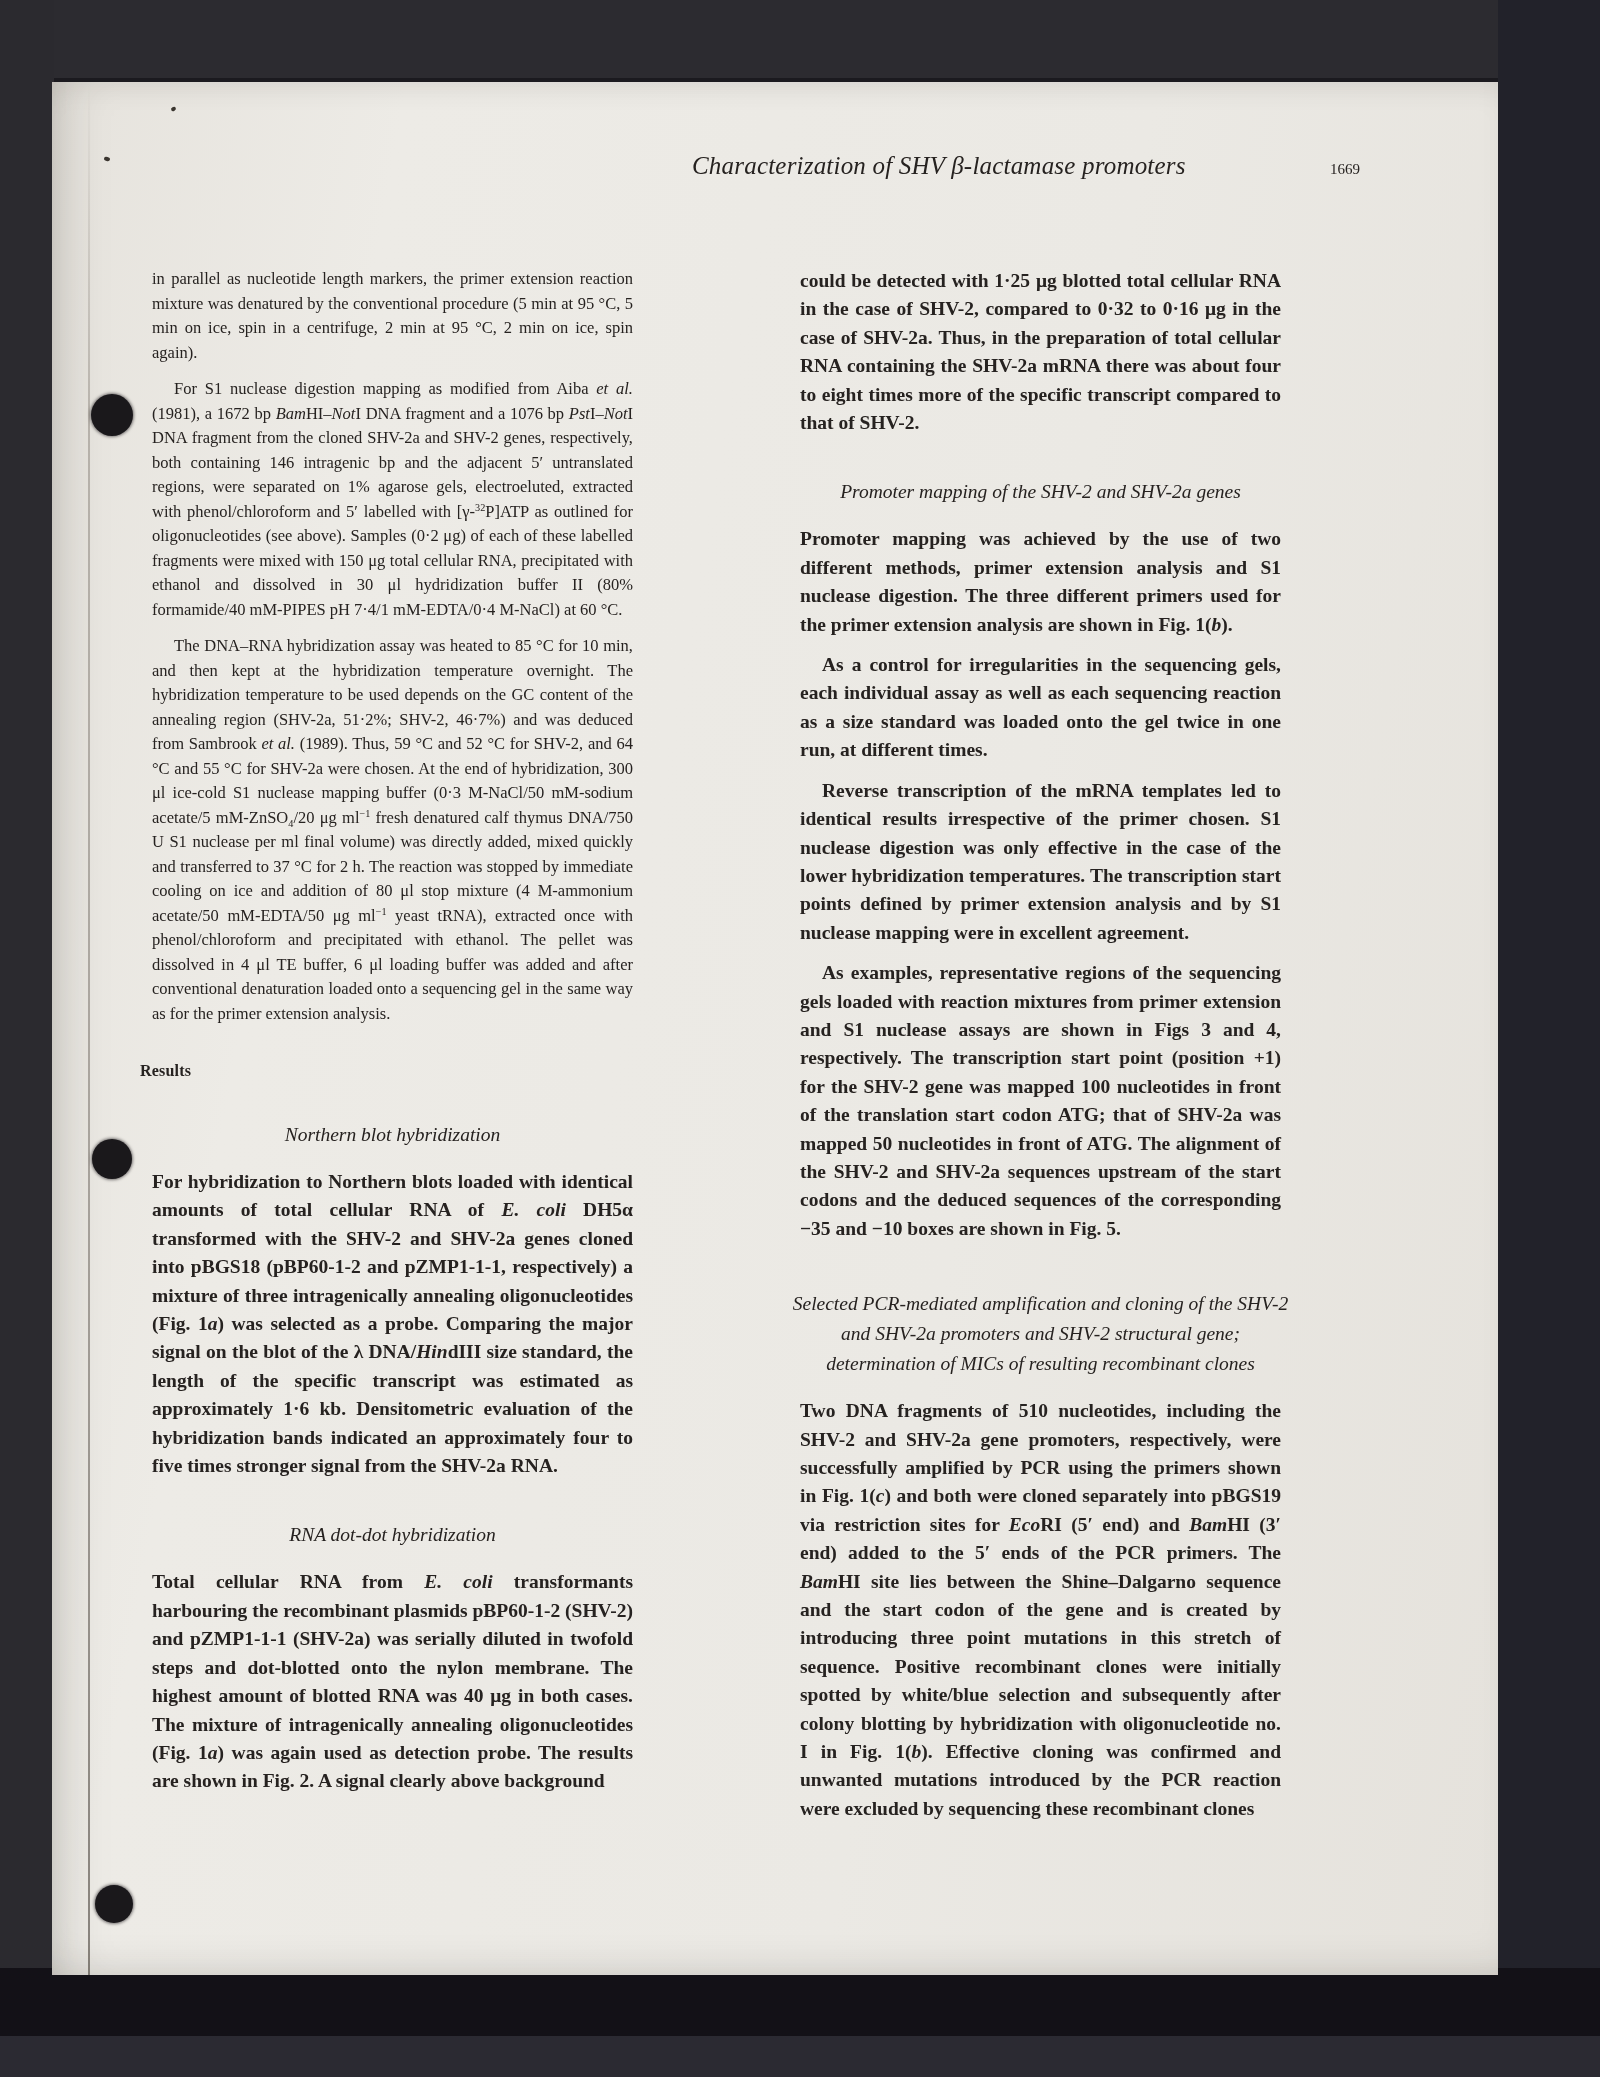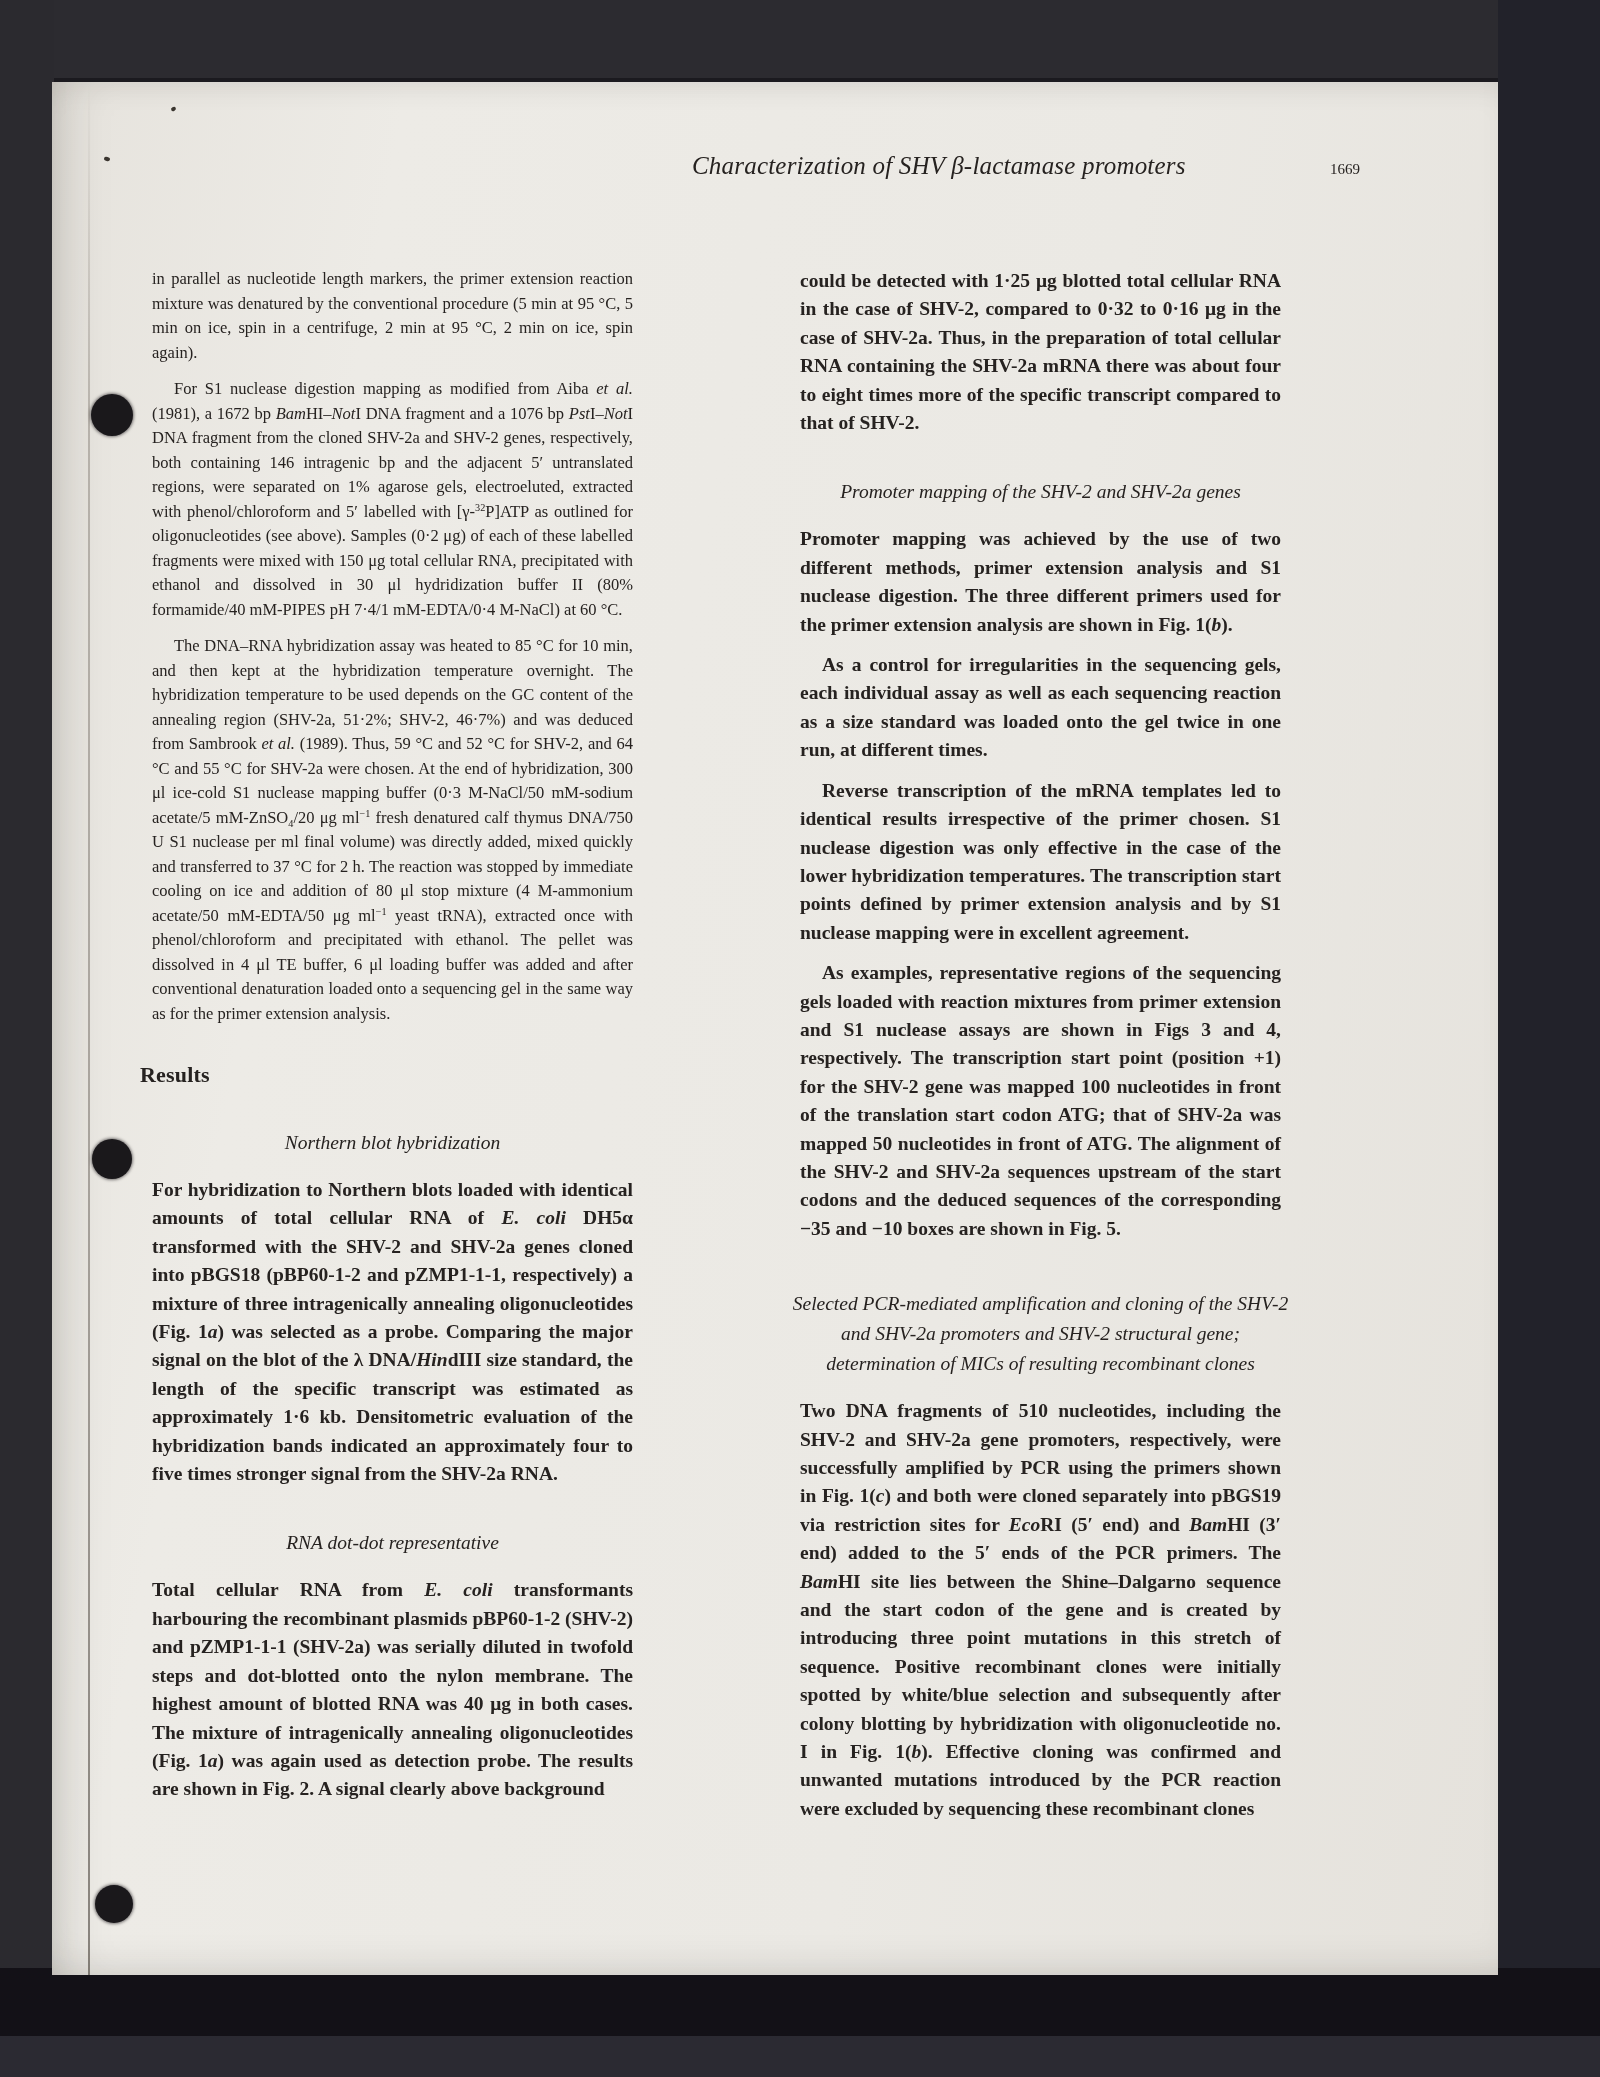--- a/index.html
+++ b/index.html
@@ -61,21 +61,21 @@
   .col { position: absolute; top: 173px; width: 505px; }
   .col-left  { left: 88px; }
   .col-right { left: 736px; }
 
   p { margin: 12px; text-align: justify; }
   .m { font-size: 16.5px; line-height: 24.5px; }       
   .b { font-size: 19.5px; line-height: 28.4px; font-weight: bold; }       
   .ind { text-indent: 22px; }
 
   .results {
-    margin: 36px 0 0 0; font-size: 22px; font-weight: bold;
+    margin: 36px 0 0 0; font-size: 16px; font-weight: bold;
     letter-spacing: 0.2px;
   }
   h2, h3 { padding: 0; }
   .sub {
     margin: 40px 0 18px 0; font-size: 19.5px; font-weight: normal;
     font-style: italic; line-height: 30px; text-align: center;
   }
   .sub.subpcr { margin-top: 46px; }
 
   .s-i { font-style: italic; }
@@ -111,21 +111,21 @@
     <div class="col col-left">
       <p class="m">in parallel as nucleotide length markers, the primer extension reaction mixture was denatured by the conventional procedure (5 min at 95 °C, 5 min on ice, spin in a centrifuge, 2 min at 95 °C, 2 min on ice, spin again).</p>
       <p class="m ind">For S1 nuclease digestion mapping as modified from Aiba <span class="s-i">et al.</span> (1981), a 1672 bp <span class="s-i">Bam</span>HI–<span class="s-i">Not</span>I DNA fragment and a 1076 bp <span class="s-i">Pst</span>I–<span class="s-i">Not</span>I DNA fragment from the cloned SHV-2a and SHV-2 genes, respectively, both containing 146 intragenic bp and the adjacent 5′ untranslated regions, were separated on 1% agarose gels, electroeluted, extracted with phenol/chloroform and 5′ labelled with [γ-<span class="s-sup">32</span>P]ATP as outlined for oligonucleotides (see above). Samples (0·2 μg) of each of these labelled fragments were mixed with 150 μg total cellular RNA, precipitated with ethanol and dissolved in 30 μl hydridization buffer II (80% formamide/40 mM-PIPES pH 7·4/1 mM-EDTA/0·4 M-NaCl) at 60 °C.</p>
       <p class="m ind">The DNA–RNA hybridization assay was heated to 85 °C for 10 min, and then kept at the hybridization temperature overnight. The hybridization temperature to be used depends on the GC content of the annealing region (SHV-2a, 51·2%; SHV-2, 46·7%) and was deduced from Sambrook <span class="s-i">et al.</span> (1989). Thus, 59 °C and 52 °C for SHV-2, and 64 °C and 55 °C for SHV-2a were chosen. At the end of hybridization, 300 μl ice-cold S1 nuclease mapping buffer (0·3 M-NaCl/50 mM-sodium acetate/5 mM-ZnSO<span class="s-sub">4</span>/20 μg ml<span class="s-sup">−1</span> fresh denatured calf thymus DNA/750 U S1 nuclease per ml final volume) was directly added, mixed quickly and transferred to 37 °C for 2 h. The reaction was stopped by immediate cooling on ice and addition of 80 μl stop mixture (4 M-ammonium acetate/50 mM-EDTA/50 μg ml<span class="s-sup">−1</span> yeast tRNA), extracted once with phenol/chloroform and precipitated with ethanol. The pellet was dissolved in 4 μl TE buffer, 6 μl loading buffer was added and after conventional denaturation loaded onto a sequencing gel in the same way as for the primer extension analysis.</p>
 
       <h2 class="results">Results</h2>
 
       <h3 class="sub">Northern blot hybridization</h3>
       <p class="b">For hybridization to Northern blots loaded with identical amounts of total cellular RNA of <span class="s-i">E. coli</span> DH5α transformed with the SHV-2 and SHV-2a genes cloned into pBGS18 (pBP60-1-2 and pZMP1-1-1, respectively) a mixture of three intragenically annealing oligonucleotides (Fig. 1<span class="s-i">a</span>) was selected as a probe. Comparing the major signal on the blot of the λ DNA/<span class="s-i">Hin</span>dIII size standard, the length of the specific transcript was estimated as approximately 1·6 kb. Densitometric evaluation of the hybridization bands indicated an approximately four to five times stronger signal from the SHV-2a RNA.</p>
 
-      <h3 class="sub">RNA dot-dot representative</h3>
+      <h3 class="sub">RNA dot-dot hybridization</h3>
       <p class="b">Total cellular RNA from <span class="s-i">E. coli</span> transformants harbouring the recombinant plasmids pBP60-1-2 (SHV-2) and pZMP1-1-1 (SHV-2a) was serially diluted in twofold steps and dot-blotted onto the nylon membrane. The highest amount of blotted RNA was 40 μg in both cases. The mixture of intragenically annealing oligonucleotides (Fig. 1<span class="s-i">a</span>) was again used as detection probe. The results are shown in Fig. 2. A signal clearly above background</p>
     </div>
 
     <div class="col col-right">
       <p class="b">could be detected with 1·25 μg blotted total cellular RNA in the case of SHV-2, compared to 0·32 to 0·16 μg in the case of SHV-2a. Thus, in the preparation of total cellular RNA containing the SHV-2a mRNA there was about four to eight times more of the specific transcript compared to that of SHV-2.</p>
 
       <h3 class="sub">Promoter mapping of the SHV-2 and SHV-2a genes</h3>
       <p class="b">Promoter mapping was achieved by the use of two different methods, primer extension analysis and S1 nuclease digestion. The three different primers used for the primer extension analysis are shown in Fig. 1(<span class="s-i">b</span>).</p>
       <p class="b ind">As a control for irregularities in the sequencing gels, each individual assay as well as each sequencing reaction as a size standard was loaded onto the gel twice in one run, at different times.</p>
       <p class="b ind">Reverse transcription of the mRNA templates led to identical results irrespective of the primer chosen. S1 nuclease digestion was only effective in the case of the lower hybridization temperatures. The transcription start points defined by primer extension analysis and by S1 nuclease mapping were in excellent agreement.</p>

